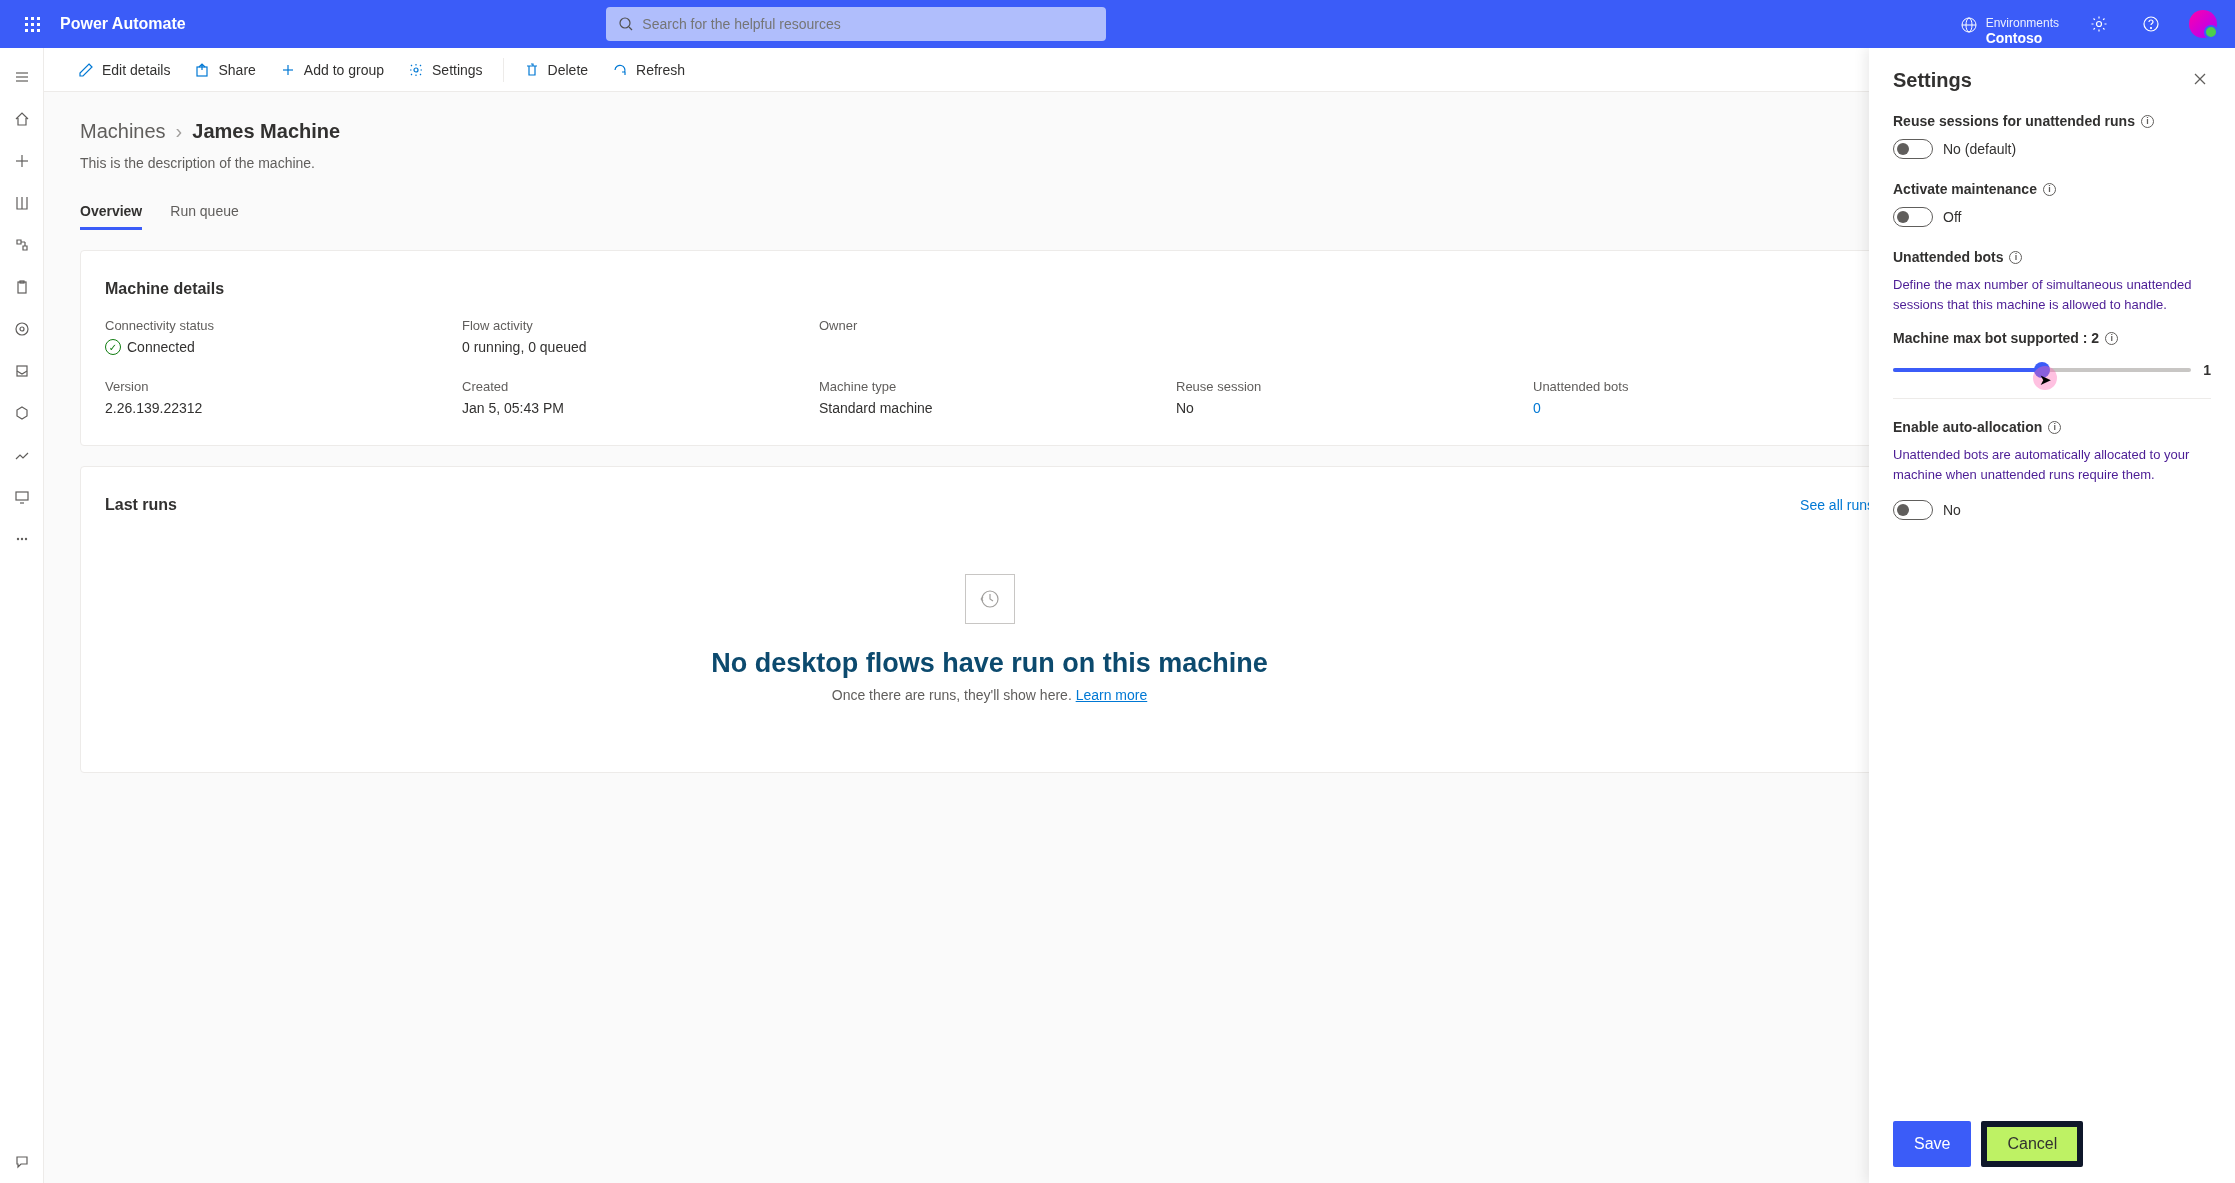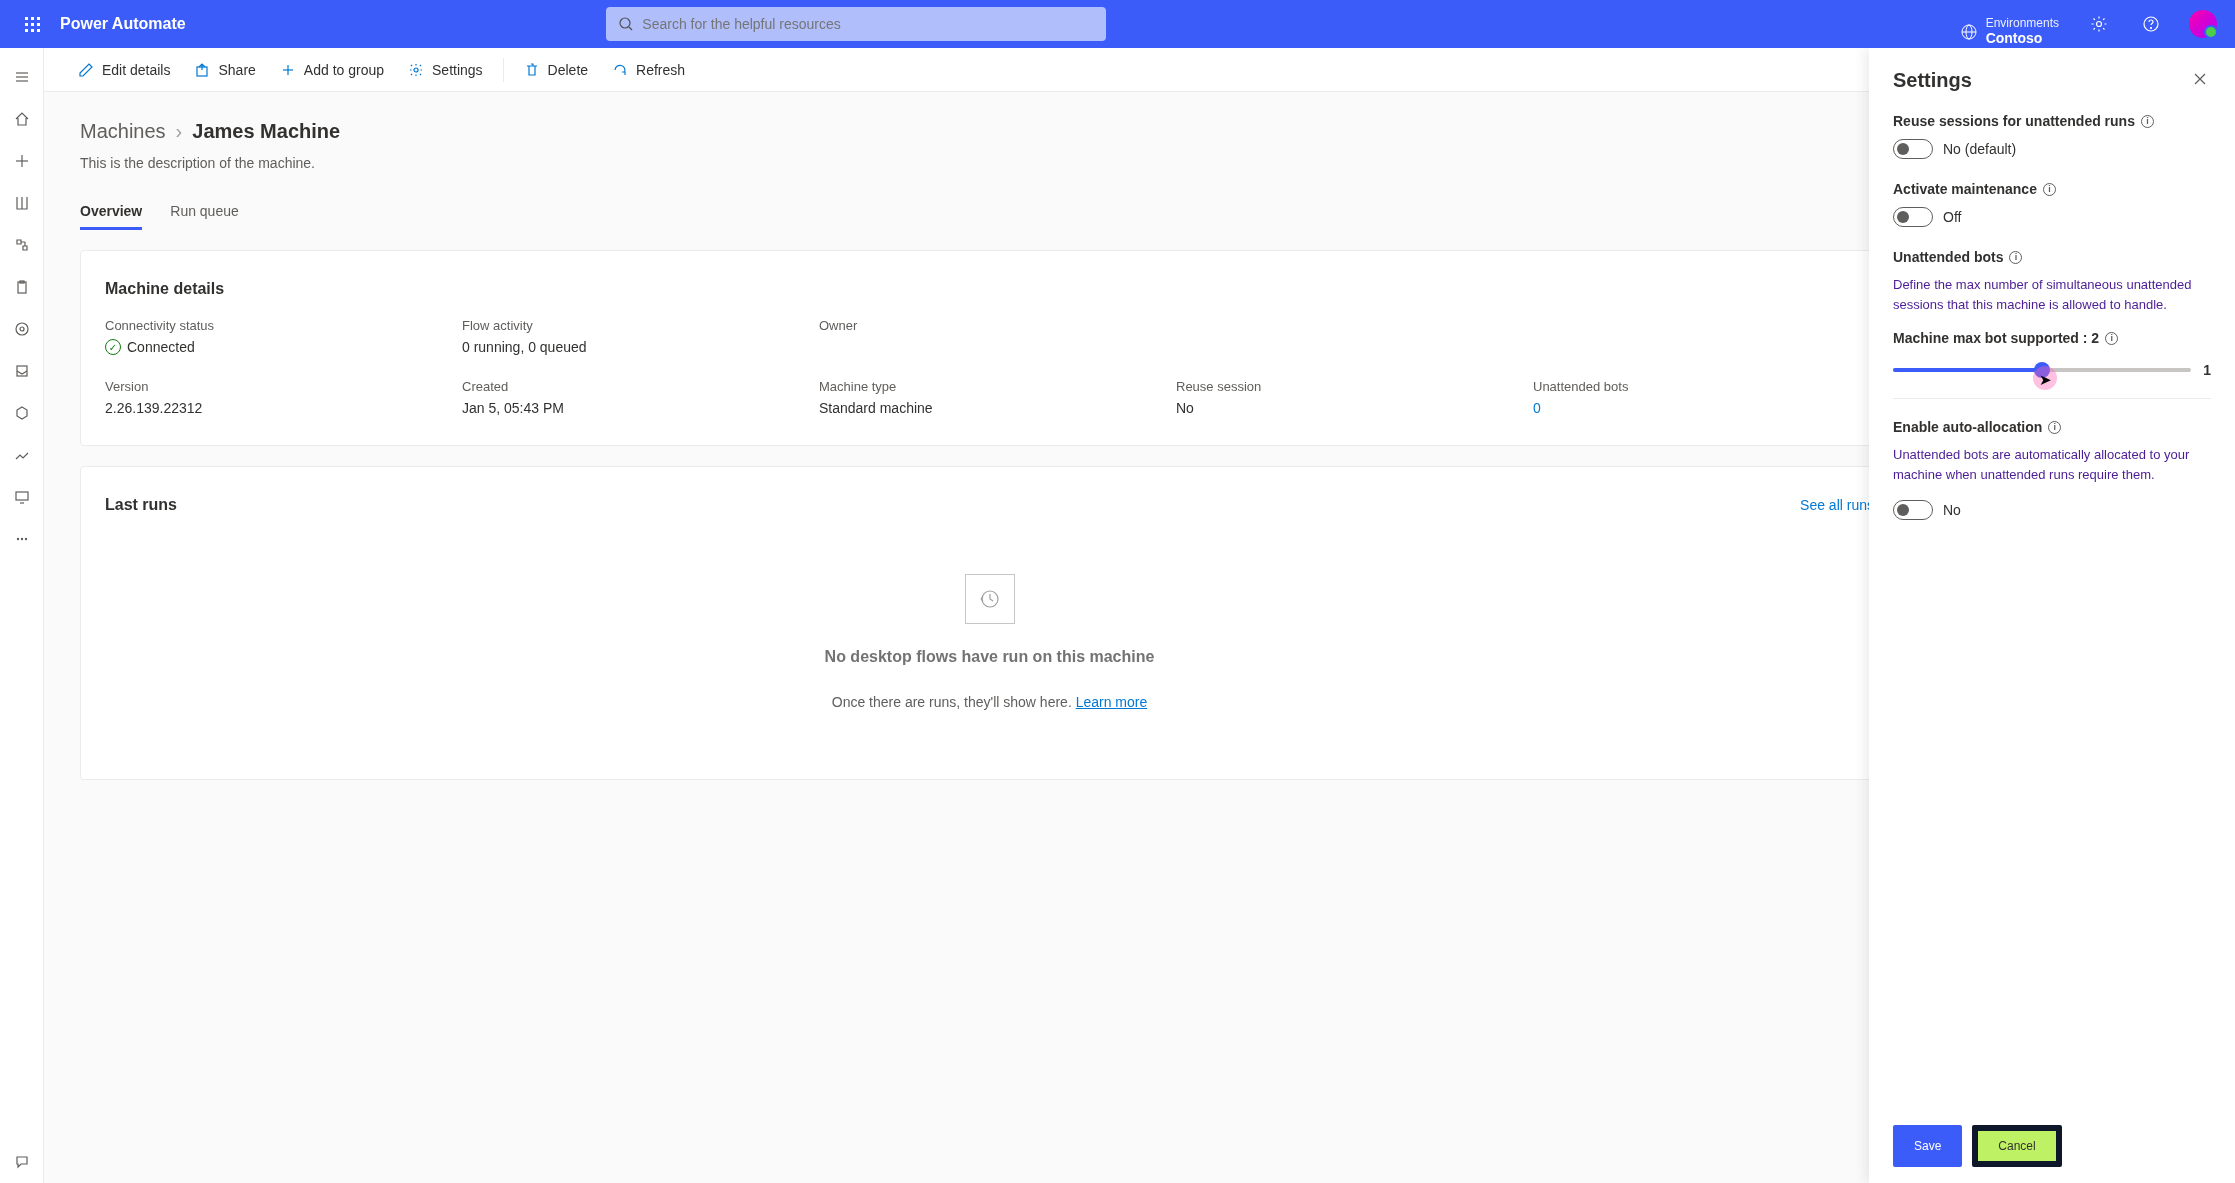--- a/index.html
+++ b/index.html
@@ -8,21 +8,21 @@
     
     .header-bar { height: 48px; background: #3b5cf8; display: flex; align-items: center; padding: 0 8px; color: white; }
     .waffle-btn { width: 48px; height: 48px; display: flex; align-items: center; justify-content: center; cursor: pointer; }
     .waffle-grid { display: grid; grid-template-columns: repeat(3, 3px); grid-template-rows: repeat(3, 3px); gap: 3px; }
     .waffle-grid span { background: white; width: 3px; height: 3px; }
     .app-title { font-size: 16px; font-weight: 600; margin-left: 4px; }
     .search-box { flex: 0 0 500px; margin: 0 auto; height: 34px; background: rgba(255,255,255,0.6); border-radius: 4px; display: flex; align-items: center; padding: 0 12px; color: #444; }
     .search-box svg { margin-right: 8px; }
     .search-box input { border: none; background: transparent; outline: none; flex: 1; font-size: 14px; color: #333; }
     .header-right { display: flex; align-items: center; gap: 4px; margin-left: auto; }
-    .env-box { display: flex; align-items: center; gap: 8px; padding: 0 12px; cursor: pointer; margin-top: 15px; }
+    .env-box { display: flex; align-items: flex-start; gap: 8px; padding: 0 12px; cursor: pointer; margin-top: 15px; }
     .env-text { display: flex; flex-direction: column; line-height: 1.2; }
     .env-label { font-size: 12px; opacity: 0.9; }
     .env-name { font-size: 14px; font-weight: 600; }
     .header-icon-btn { width: 48px; height: 48px; display: flex; align-items: center; justify-content: center; cursor: pointer; }
     .avatar { width: 28px; height: 28px; border-radius: 50%; background: linear-gradient(135deg, #f0a, #a0f); position: relative; }
     .avatar::after { content: ''; position: absolute; bottom: -1px; right: -1px; width: 10px; height: 10px; background: #4bd04b; border: 2px solid #3b5cf8; border-radius: 50%; }
     
     
     .app-body { display: flex; height: calc(100vh - 48px); }
     .left-rail { width: 44px; background: #fff; border-right: 1px solid #edebe9; display: flex; flex-direction: column; align-items: center; padding-top: 8px; }
@@ -56,21 +56,21 @@
     .detail-value { font-size: 14px; color: #323130; display: flex; align-items: center; gap: 6px; }
     .detail-value.link { color: #0078d4; cursor: pointer; }
     .status-ok { width: 16px; height: 16px; border: 1px solid #107c10; border-radius: 50%; display: inline-flex; align-items: center; justify-content: center; color: #107c10; font-size: 10px; }
     .owner-avatar { width: 22px; height: 22px; border-radius: 50%; background: linear-gradient(135deg, #d0a, #fa0); }
     
     .card-header-flex { display: flex; justify-content: space-between; align-items: center; margin-bottom: 20px; text-align: center; }
     .card-header-flex .card-title { margin: 0; }
     .card-link { color: #0078d4; cursor: pointer; font-size: 14px; }
     .empty-state { text-align: center; padding: 40px 20px; }
     .empty-icon-box { width: 50px; height: 50px; border: 1px solid #c8c6c4; margin: 0 auto 24px; display: flex; align-items: center; justify-content: center; color: #a19f9d; }
-    .empty-title { font-size: 16px; color: #737373; font-weight: 600; margin-bottom: 28px; }
+    .empty-title { font-size: 27px; color: #0c4a6e; font-weight: 600; margin-bottom: 8px; }
     .empty-sub { font-size: 14px; color: #605e5c; }
     .empty-sub a { color: #0078d4; cursor: pointer; text-decoration: underline; }
     
     .side-card { width: 280px; }
     .side-card.truncated { overflow: hidden; }
     .conn-title { font-size: 16px; font-weight: 400; margin-bottom: 80px; }
     .nobo { font-size: 20px; font-weight: 600; text-align:center; margin-bottom: 12px; white-space: nowrap; overflow: hidden; }
     .once-text { font-size: 14px; color: #605e5c; text-align: center; white-space: nowrap; overflow: hidden; }
     .shared-title { font-size: 16px; font-weight: 600; margin-bottom: 20px; }
     .shared-avatar { width: 44px; height: 44px; border-radius: 50%; background: linear-gradient(135deg, #eee, #ddd); }
@@ -92,21 +92,21 @@
     .slider-fill { height: 100%; background: #3b5cf8; border-radius: 2px; width: 50%; }
     .slider-thumb { position: absolute; top: 50%; left: 50%; width: 16px; height: 16px; background: #3b5cf8; border-radius: 50%; transform: translate(-50%, -50%); }
     .slider-thumb::after { content: ''; position: absolute; width: 24px; height: 24px; background: rgba(255,100,180,0.4); border-radius: 50%; top: 4px; left: -1px; }
     .cursor-arrow { position: absolute; top: 9px; left: 5px; font-size: 15px; color: black; z-index: 2;}
     .slider-max { font-size: 14px; font-weight: 600; }
     .capacity-box { background: #f3f2f1; border-radius: 4px; padding: 14px 16px; margin-bottom: 24px; }
     .capacity-label { font-size: 14px; margin-bottom: 12px; }
     .capacity-link { display: flex; align-items: center; gap: 8px; color: #0078d4; cursor: pointer; }
     .panel-sep { border: none; border-top: 1px solid #edebe9; margin: 8px 0 20px; }
     .panel-footer { display: flex; gap: 10px; padding: 16px 24px; border-top: none; }
-    .btn { padding: 8px 20px; border-radius: 2px; font-size: 12px; cursor: pointer; border: 1px solid transparent; }
+    .btn { padding: 8px 20px; border-radius: 2px; font-size: 16px; cursor: pointer; border: 1px solid transparent; }
     .btn-primary { background: #3b5cf8; color: white; }
     .btn-secondary { background: #bef264; color: #323130; border: 6px solid #0f172a; }
     svg { flex-shrink: 0; }
   </style>
 </head>
 <body>
 
 <div class="header-bar">
   <div class="waffle-btn">
     <div class="waffle-grid">

